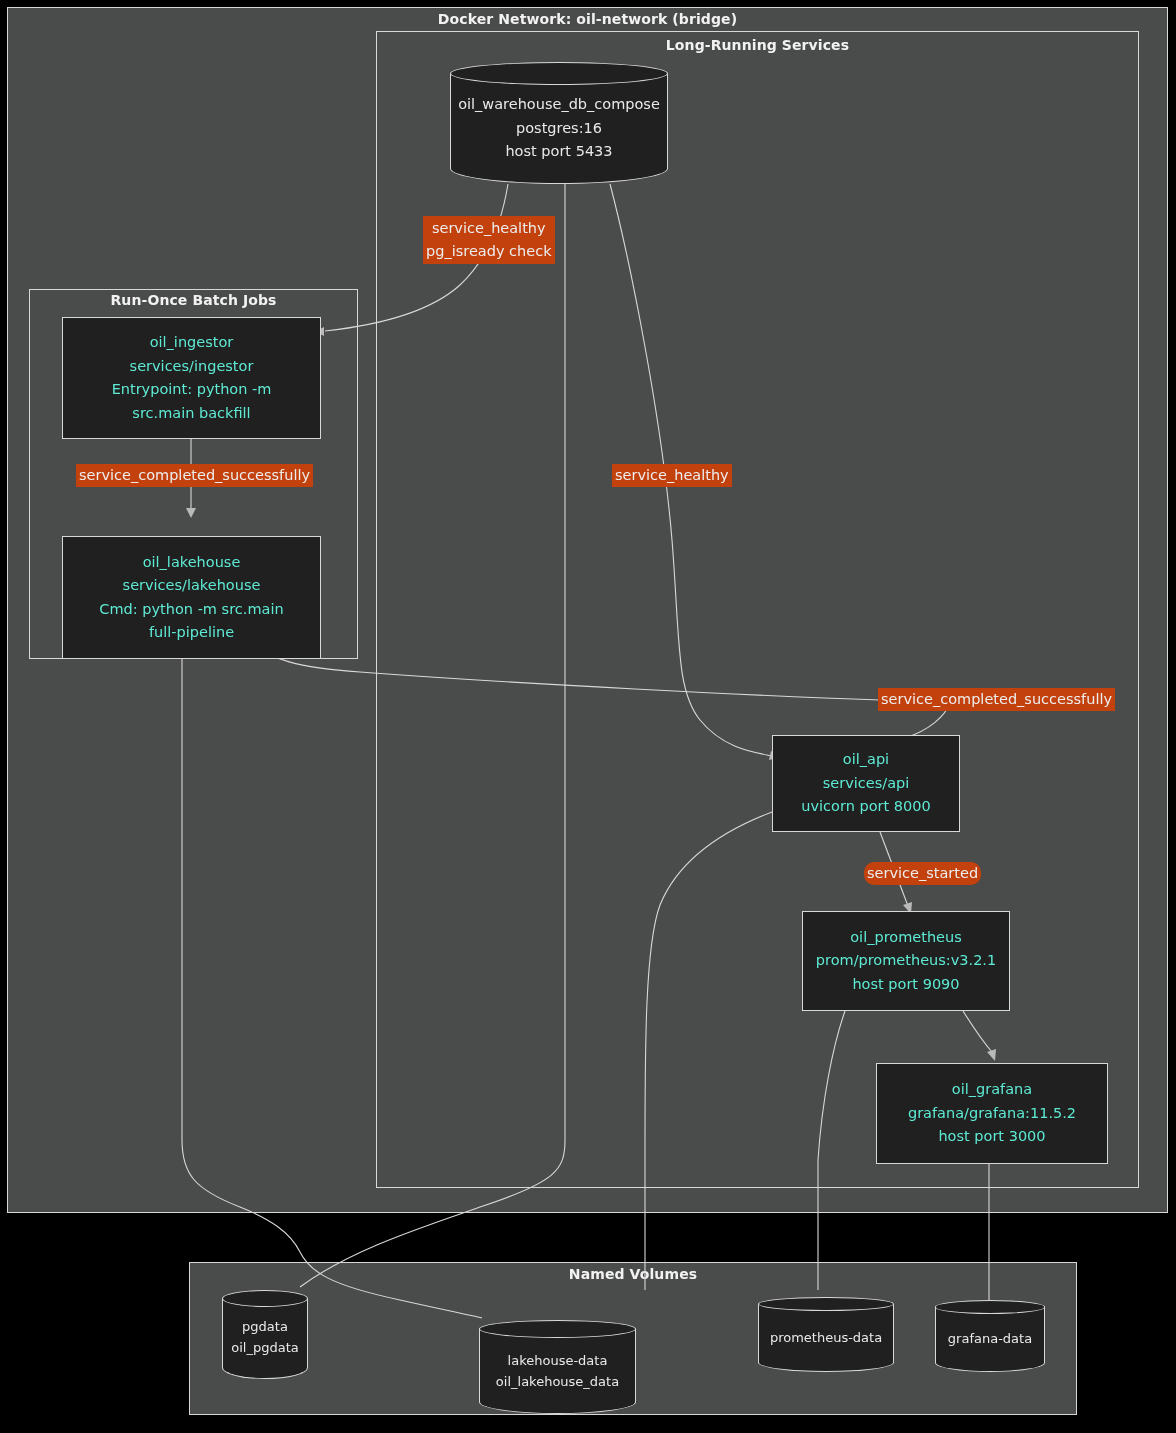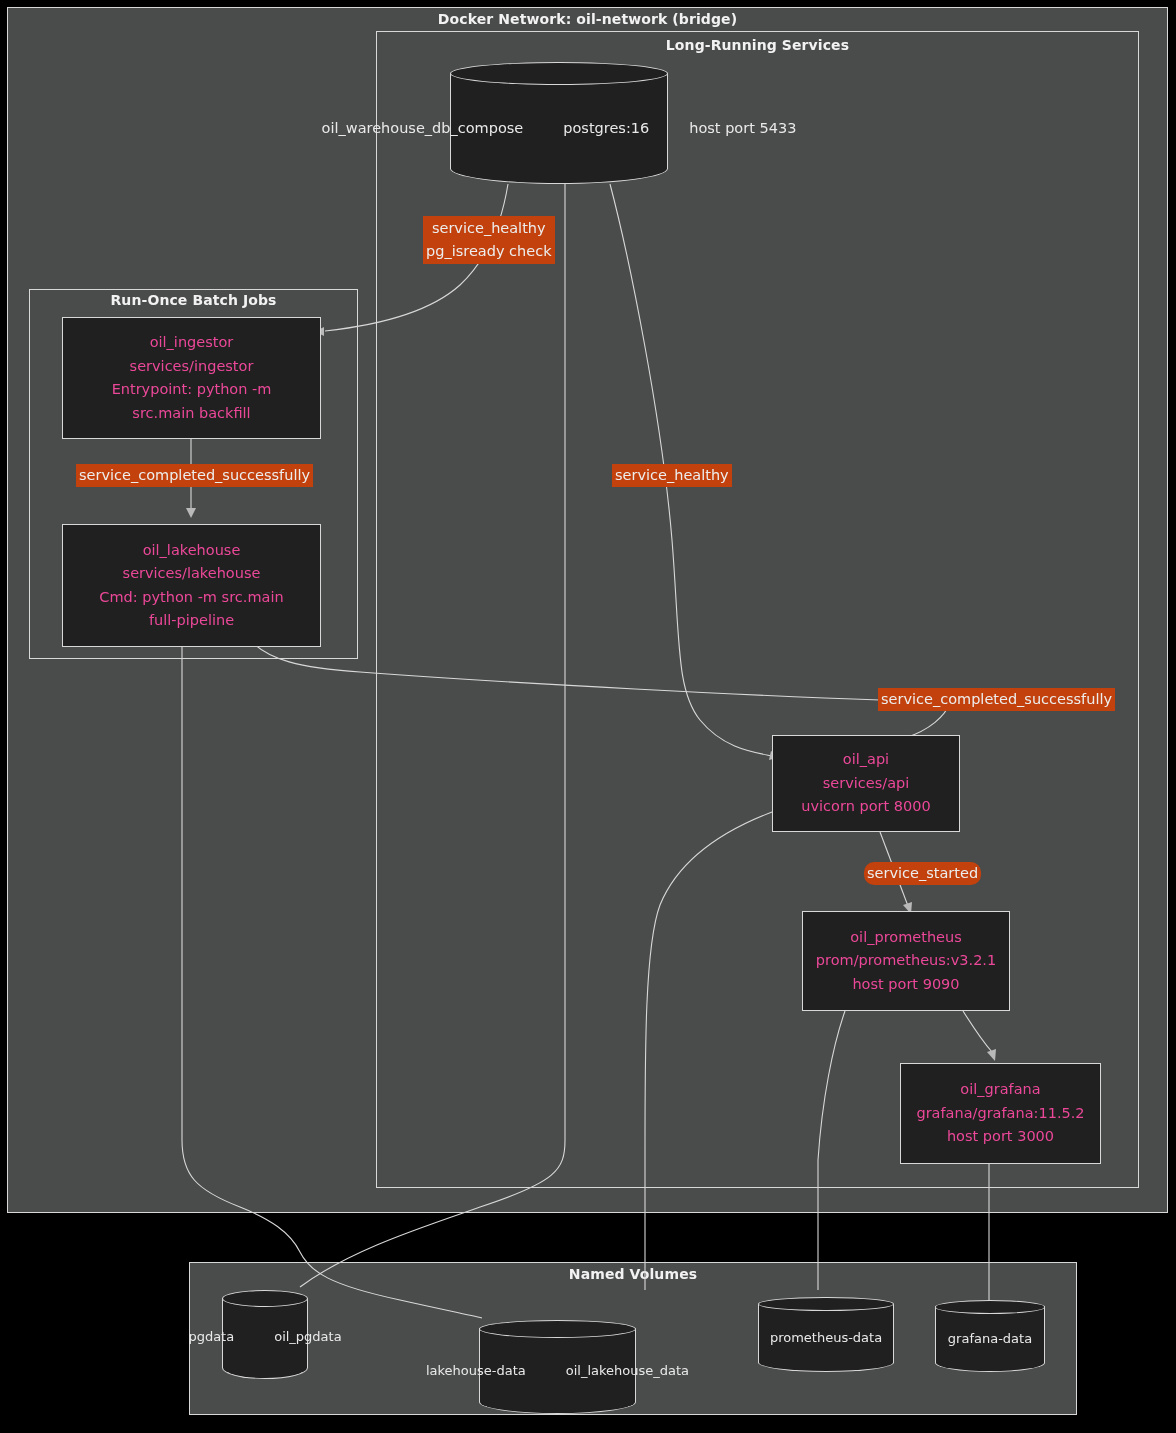--- a/index.html
+++ b/index.html
@@ -33,21 +33,21 @@
   
   .node{
     position:absolute;
     background:#1f201f;
     border:1px solid #d8d8d8;
     box-sizing:border-box;
     display:flex;
     flex-direction:column;
     align-items:center;
     justify-content:center;
-    color:#ec4899;
+    color:#5eead4;
     font-size:14.5px;
     line-height:23.5px;
     text-align:center;
     padding:2px 6px;
   }
   .node .ln{display:block;white-space:nowrap;}
   
   .cyl{
     position:absolute;
     box-sizing:border-box;
@@ -66,29 +66,28 @@
     position:absolute;
     left:0;right:0;top:0;height:19%;
     background:#1f201f;
     border:1px solid #d8d8d8;
     border-radius:50%;
     box-sizing:border-box;
   }
   .cyl .txt{
     position:absolute;
     left:0;right:0;top:0;bottom:0;
-    display:flex;
+    display:flex;flex-direction:column;
     align-items:center;justify-content:center;
     color:#e9e9e9;
     font-size:14.5px;
     line-height:23.5px;
     text-align:center;
     padding-top:5%;
     box-sizing:border-box;
-    gap:40px;
   }
   .cyl.small .txt{font-size:13px;line-height:21px;}
   .cyl .txt .ln{display:block;white-space:nowrap;}
   
   #edges{position:absolute;left:0;top:0;width:1176px;height:1433px;overflow:visible;}
   #edges path{fill:none;stroke:#d8d8d8;stroke-width:1.1;}
   #edges polygon{fill:#b9b9b9;stroke:none;}
   
   .elabel{
     position:absolute;
@@ -179,40 +178,40 @@
     </div>
   </div>
 
   <div class="node" style="left:62px;top:317px;width:259px;height:122px;">
     <span class="ln">oil_ingestor</span>
     <span class="ln">services/ingestor</span>
     <span class="ln">Entrypoint: python -m</span>
     <span class="ln">src.main backfill</span>
   </div>
 
-  <div class="node" style="left:62px;top:524px;width:259px;height:123px;">
+  <div class="node" style="left:62px;top:536px;width:259px;height:123px;">
     <span class="ln">oil_lakehouse</span>
     <span class="ln">services/lakehouse</span>
     <span class="ln">Cmd: python -m src.main</span>
     <span class="ln">full-pipeline</span>
   </div>
 
   <div class="node" style="left:772px;top:735px;width:188px;height:97px;">
     <span class="ln">oil_api</span>
     <span class="ln">services/api</span>
     <span class="ln">uvicorn port 8000</span>
   </div>
 
   <div class="node" style="left:802px;top:911px;width:208px;height:100px;">
     <span class="ln">oil_prometheus</span>
     <span class="ln">prom/prometheus:v3.2.1</span>
     <span class="ln">host port 9090</span>
   </div>
 
-  <div class="node" style="left:900px;top:1063px;width:201px;height:101px;">
+  <div class="node" style="left:876px;top:1063px;width:232px;height:101px;">
     <span class="ln">oil_grafana</span>
     <span class="ln">grafana/grafana:11.5.2</span>
     <span class="ln">host port 3000</span>
   </div>
 
   <div class="cyl small" style="left:222px;top:1290px;width:86px;height:89px;">
     <div class="body"></div>
     <div class="top"></div>
     <div class="txt">
       <span class="ln">pgdata</span>

